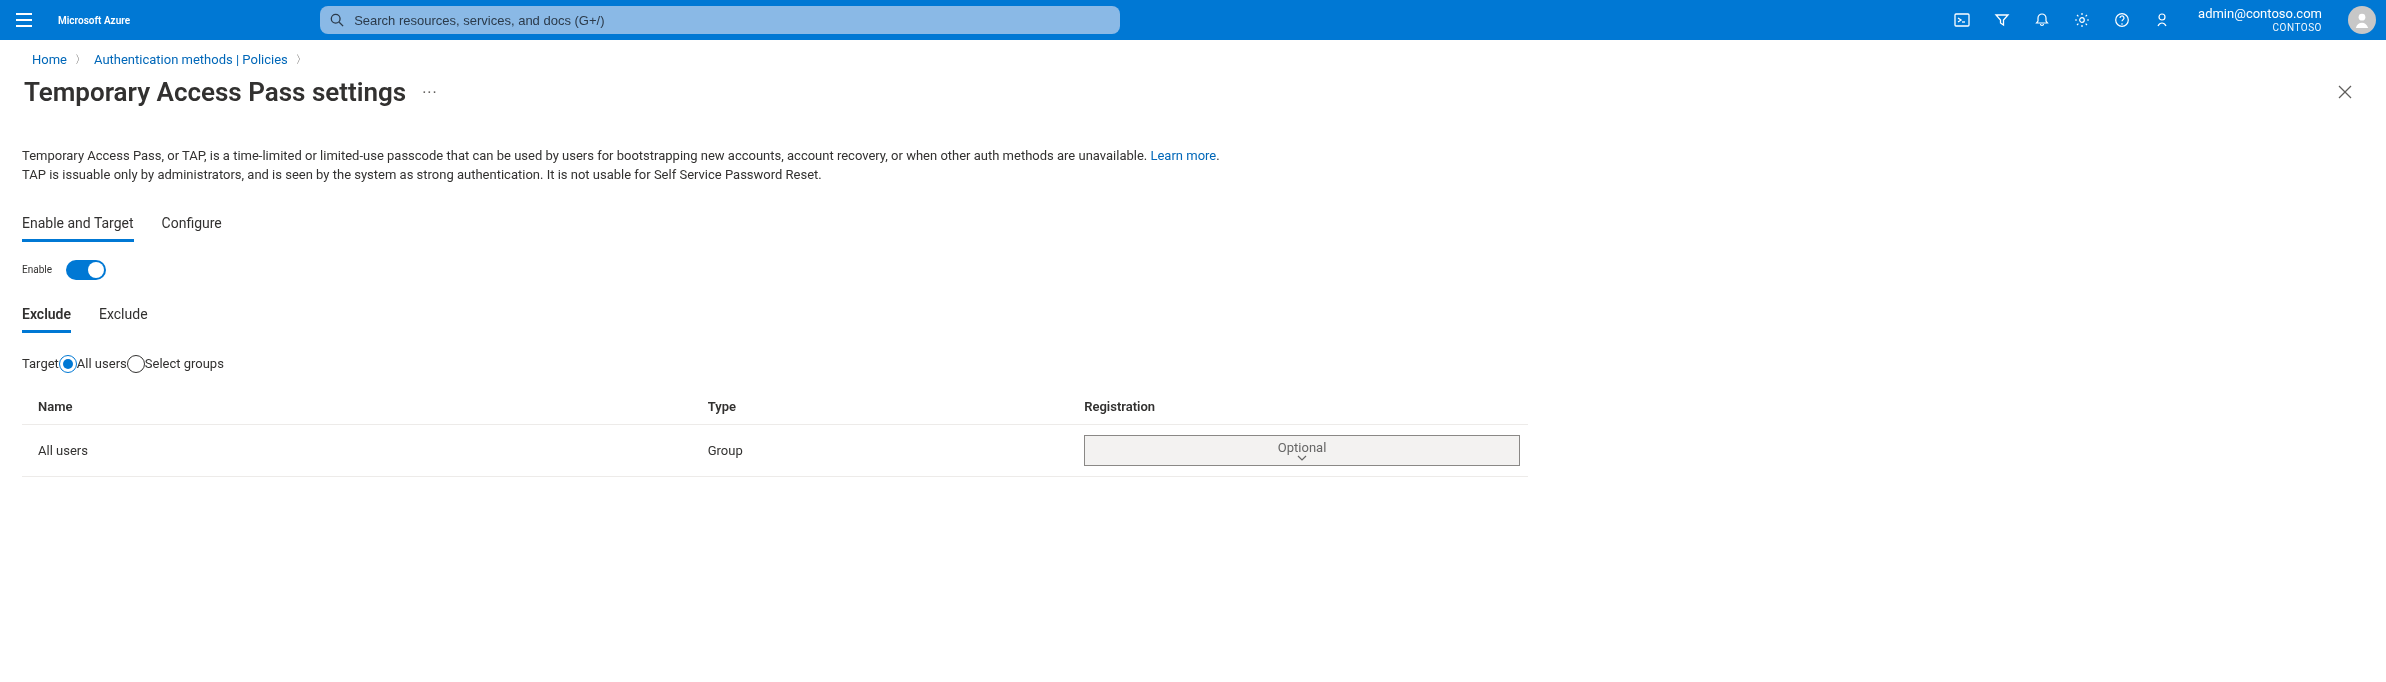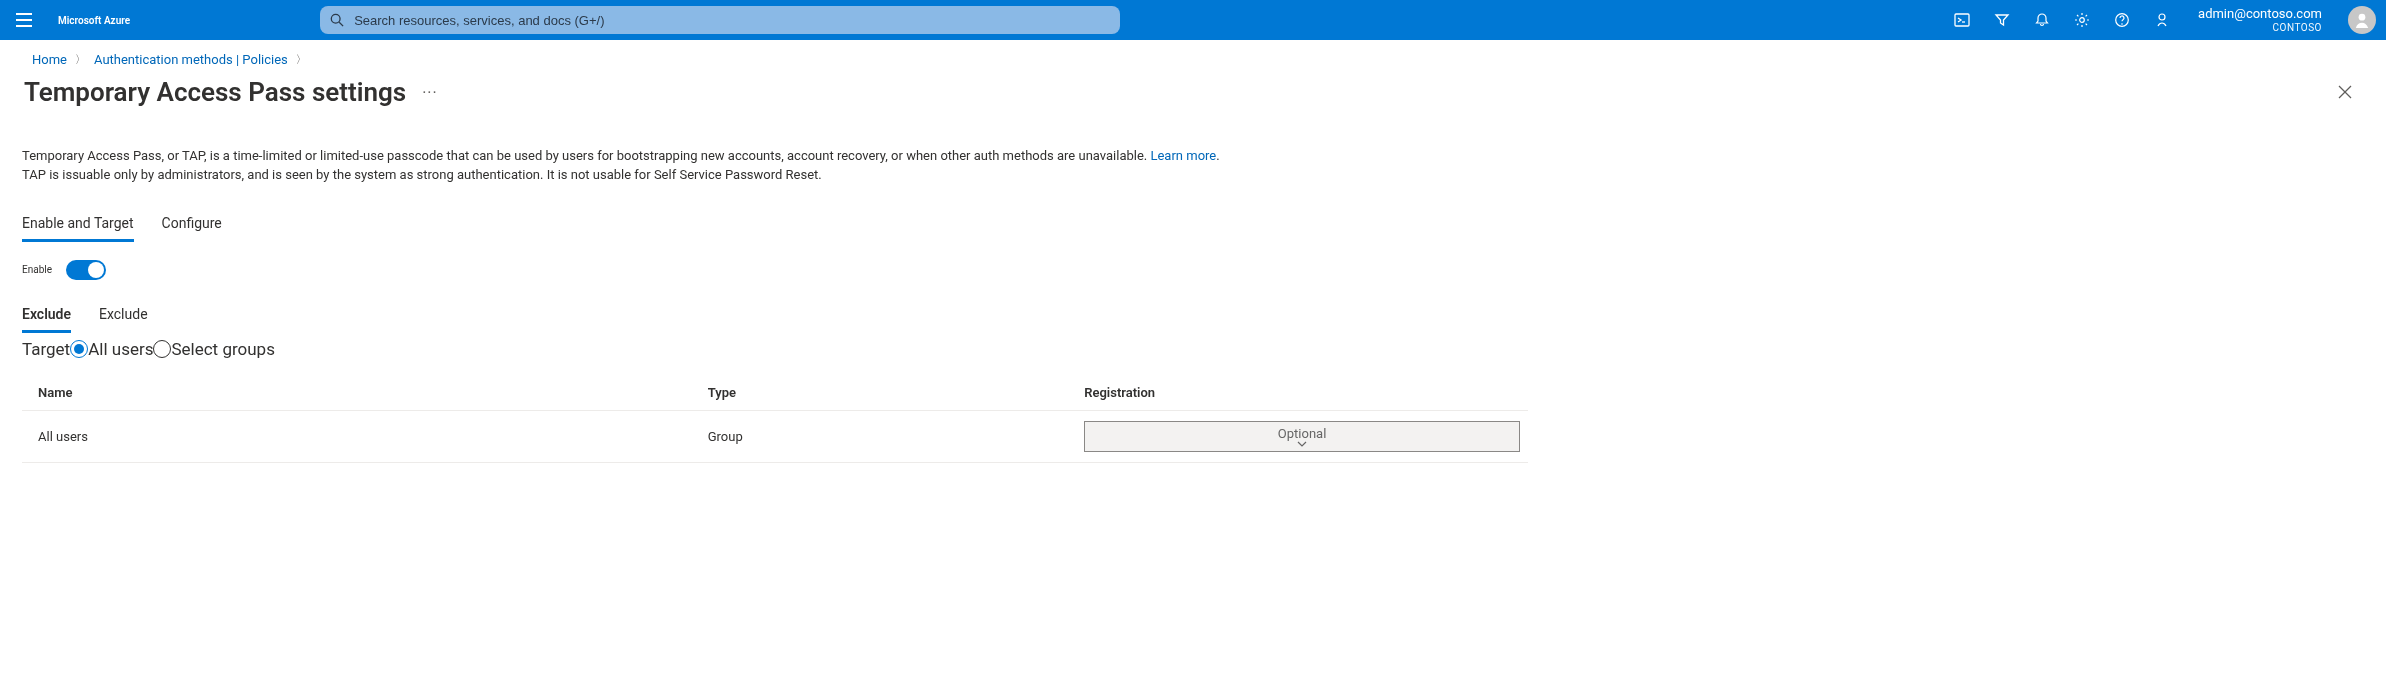--- a/index.html
+++ b/index.html
@@ -162,22 +162,22 @@
     display: flex;
     gap: 28px;
     margin-top: 24px;
     font-size: 14px;
   }
   .subtab { padding: 2px 0 8px 0; cursor: pointer; }
   .subtab.active { font-weight: 600; border-bottom: 3px solid var(--azure-blue); }
   .target-row {
     display: flex;
     align-items: center;
-    margin-top: 6px;
-    font-size: 17px;
+    margin-top: 22px;
+    font-size: 13px;
   }
   .radio {
     width: 18px; height: 18px;
     border: 1px solid #323130;
     border-radius: 50%;
     display: inline-flex;
     align-items: center;
     justify-content: center;
     cursor: pointer;
     background:#fff;

